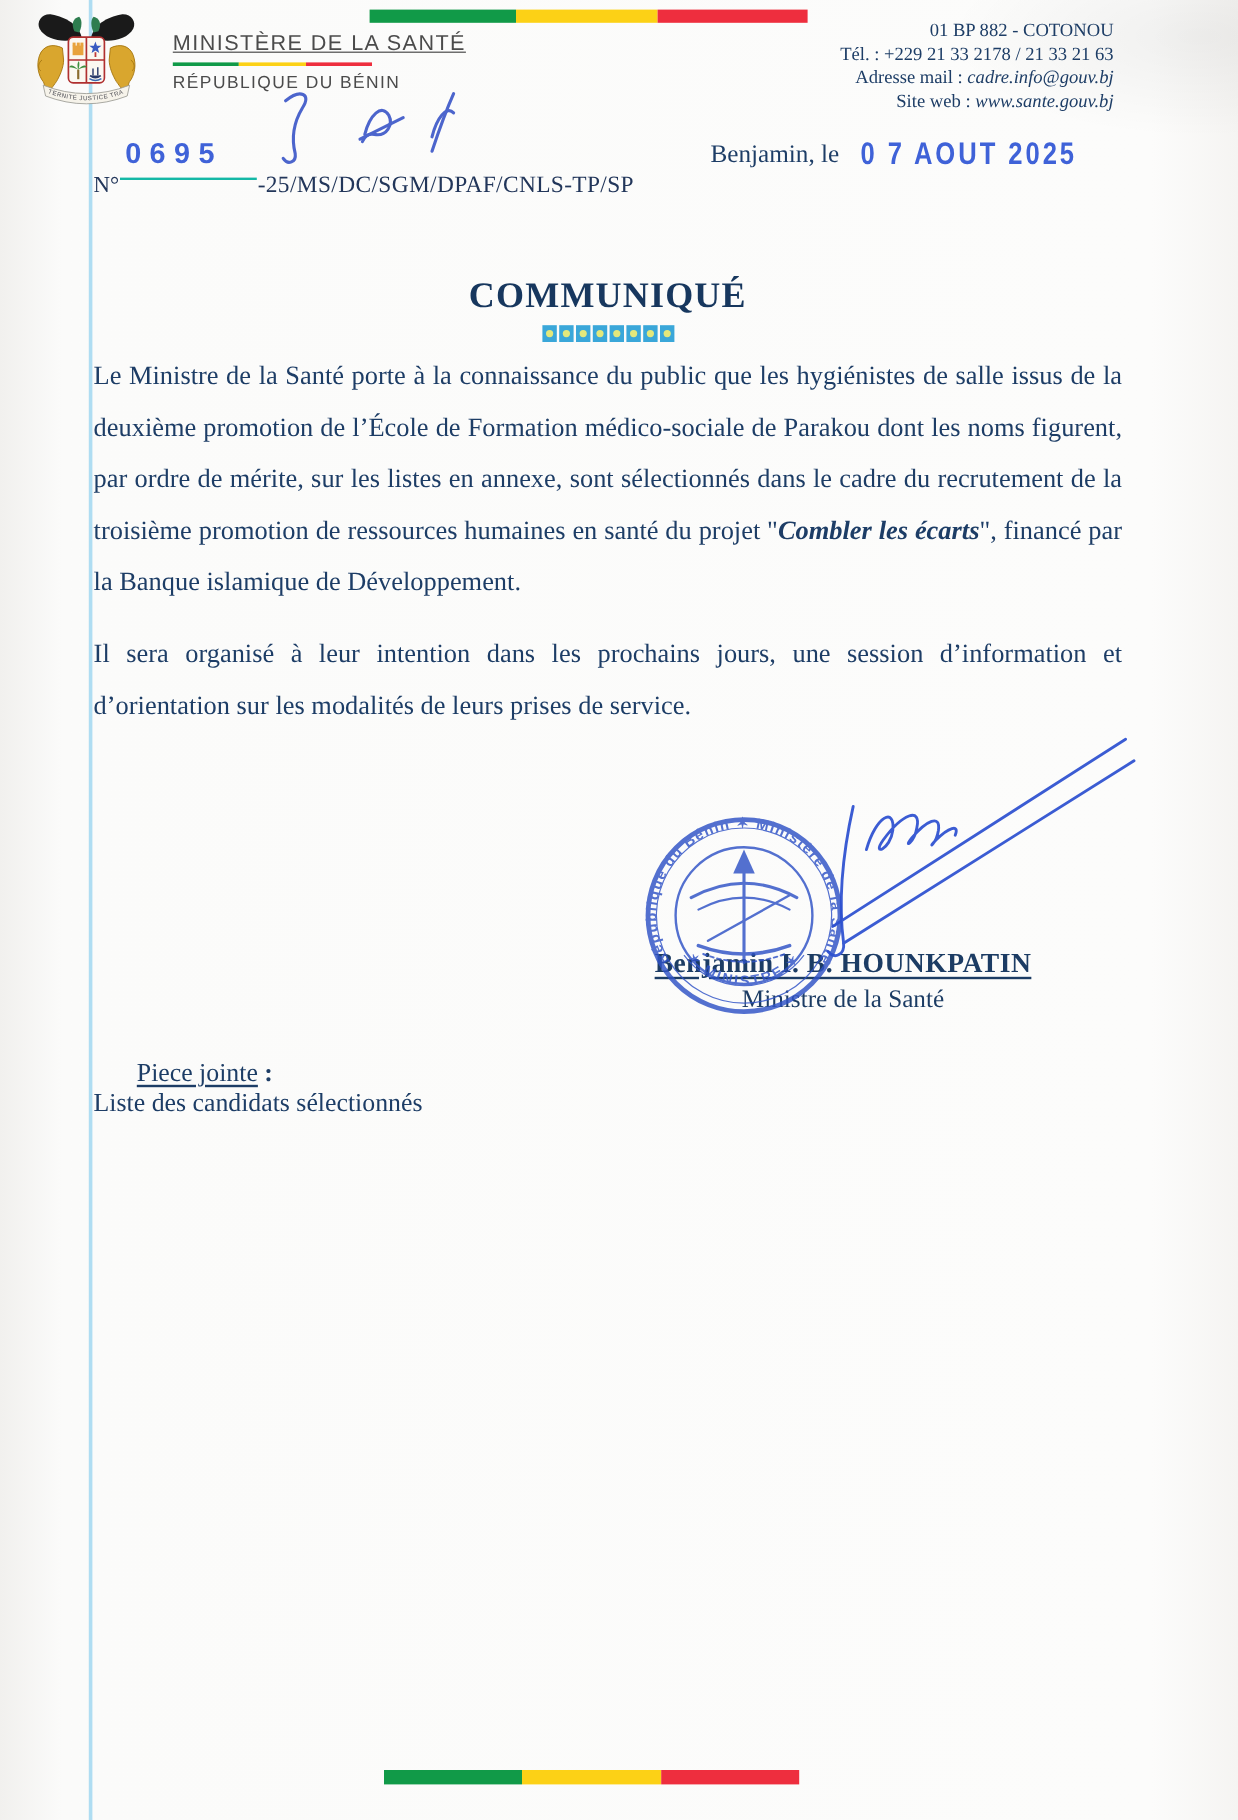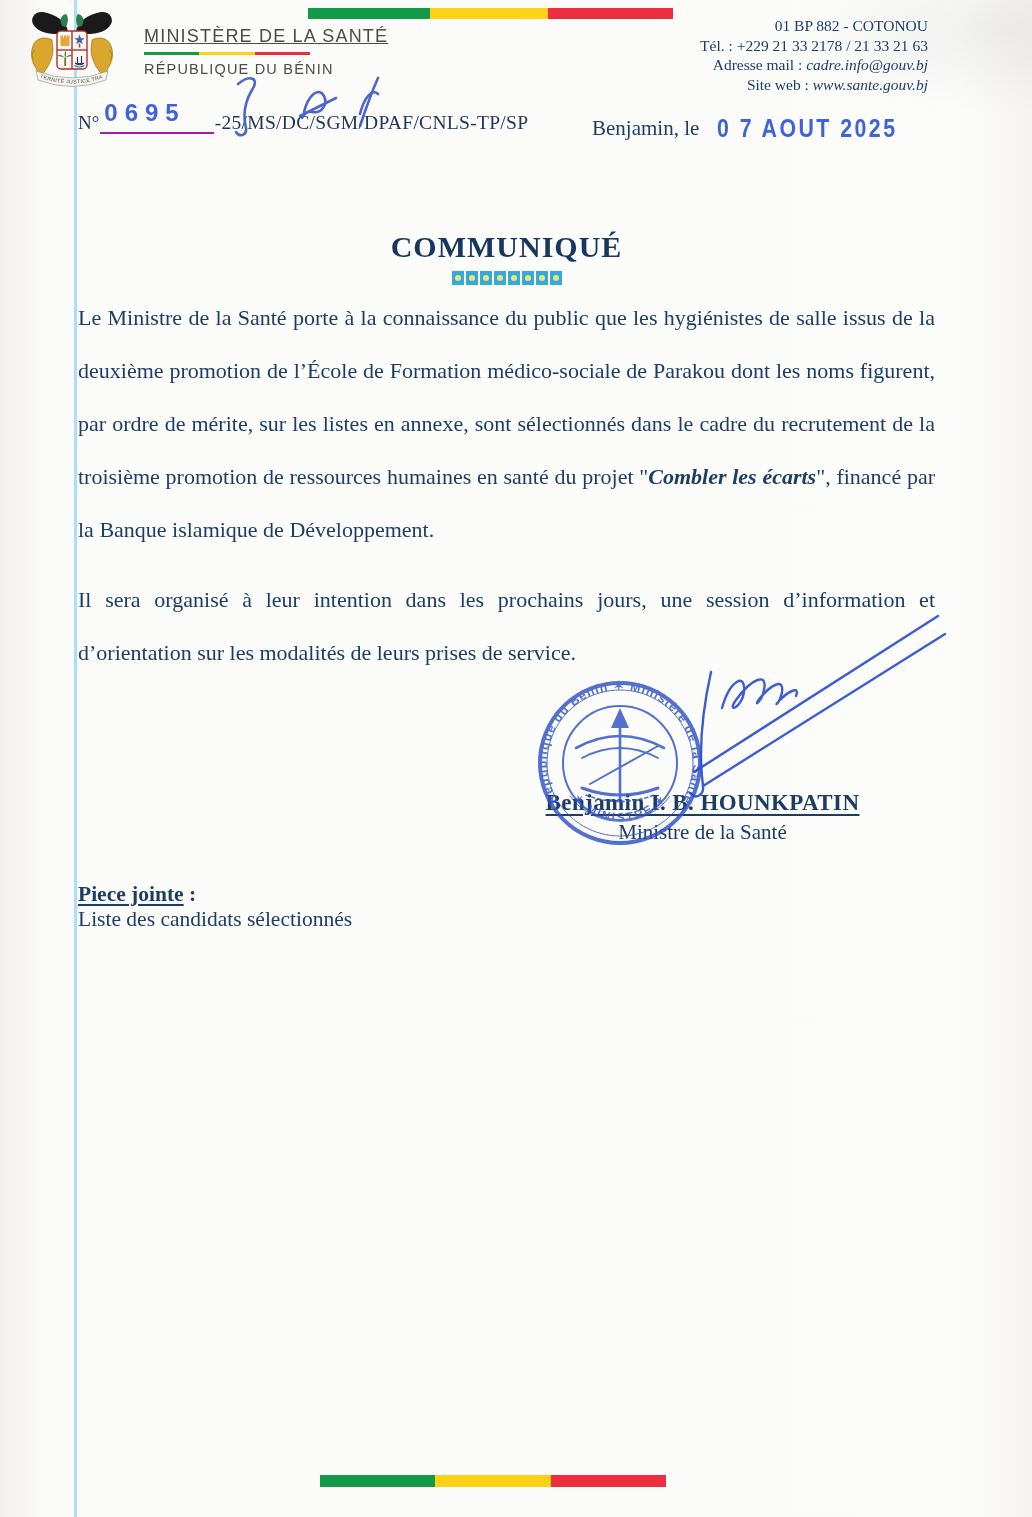--- a/index.html
+++ b/index.html
@@ -30,46 +30,46 @@
   .ministry-block{position:absolute;left:144px;top:26px;font-family:"Liberation Sans",sans-serif;color:#4b4b4b;}
   .ministry-name{font-size:18px;letter-spacing:1.2px;font-weight:500;text-decoration:underline;}
   .ministry-rule{display:flex;height:3px;width:166px;margin:5px 0 6px 0;}
   .ministry-rule span{flex:1;height:100%;}
   .republic-name{font-size:14.5px;letter-spacing:1.2px;font-weight:500;}
   .contact-block{position:absolute;right:104px;top:16px;text-align:right;font-size:15.5px;line-height:19.5px;color:#1d3d66;}
   .contact-block .it{font-style:italic;}
   
   .ref-line{position:absolute;left:78px;top:103px;display:flex;align-items:flex-end;font-size:20px;color:#22365a;}
   .ref-no{font-size:19px;}
-  .ref-underline{display:inline-block;border-bottom:2px solid #a21caf;padding:0 28px 1px 4px;margin:0 1px;}
+  .ref-underline{display:inline-block;border-bottom:2px solid #14b8a6;padding:0 28px 1px 4px;margin:16px 1px;}
   .ref-number{position:relative;top:-4px;font-family:"Liberation Sans",sans-serif;font-weight:700;font-size:24px;letter-spacing:7px;color:#3f62d8;}
   .ref-suffix{font-size:19.5px;letter-spacing:0.3px;}
   .paraph-svg{position:absolute;left:200px;top:70px;width:210px;height:75px;}
   
   .dateline{position:absolute;left:592px;top:113px;display:flex;align-items:center;}
   .date-place{font-size:21px;color:#1d3d66;}
   .date-stamp{margin-left:18px;font-family:"Liberation Sans",sans-serif;font-weight:700;font-size:26px;color:#3f62d8;letter-spacing:3px;transform:scaleX(0.82);transform-origin:left center;white-space:nowrap;}
   
   .title-wrap{position:absolute;left:78px;top:230px;width:857px;text-align:center;}
   .doc-title{font-size:30px;font-weight:700;color:#17375e;letter-spacing:1px;margin:0;}
   .title-dots{margin-top:7px;display:inline-flex;gap:2px;}
   .title-dots i{display:block;width:12px;height:14px;background:#3aa7d9;position:relative;}
   .title-dots i::after{content:"";position:absolute;left:3px;top:4px;width:6px;height:6px;border-radius:50%;background:#e3e87b;}
   
-  .body-text{position:absolute;left:78px;top:291px;width:857px;font-size:22px;line-height:53px;text-align:justify;color:#1d3d66;}
+  .body-text{position:absolute;left:78px;top:291px;width:857px;font-size:22px;line-height:43px;text-align:justify;color:#1d3d66;}
   .body-text p{margin:0;}
   .body-text p + p{margin-top:17px;}
   
   .sig-block{position:absolute;left:505px;top:790px;width:395px;text-align:center;color:#1c3c64;}
   .sig-name{font-size:23px;font-weight:700;text-decoration:underline;text-underline-offset:4px;text-decoration-thickness:2px;letter-spacing:0.4px;}
   .sig-role{font-size:21px;margin-top:4px;}
   .sig-svg{position:absolute;left:498px;top:596px;width:465px;height:275px;pointer-events:none;}
   
   .attachment{position:absolute;left:78px;top:882px;font-size:21.5px;color:#1d3d66;}
-  .attach-label{font-weight:700;text-decoration:underline;text-underline-offset:3px;text-decoration-thickness:2px;}
+  .attach-label{font-weight:400;text-decoration:underline;text-underline-offset:3px;text-decoration-thickness:2px;padding-left:36px;}
   .attach-item{margin-top:0;}
 </style>
 </head>
 <body>
 
 <div class="page">
 
   <div class="fold-line"></div>
 
   <div class="flag-bar top">

